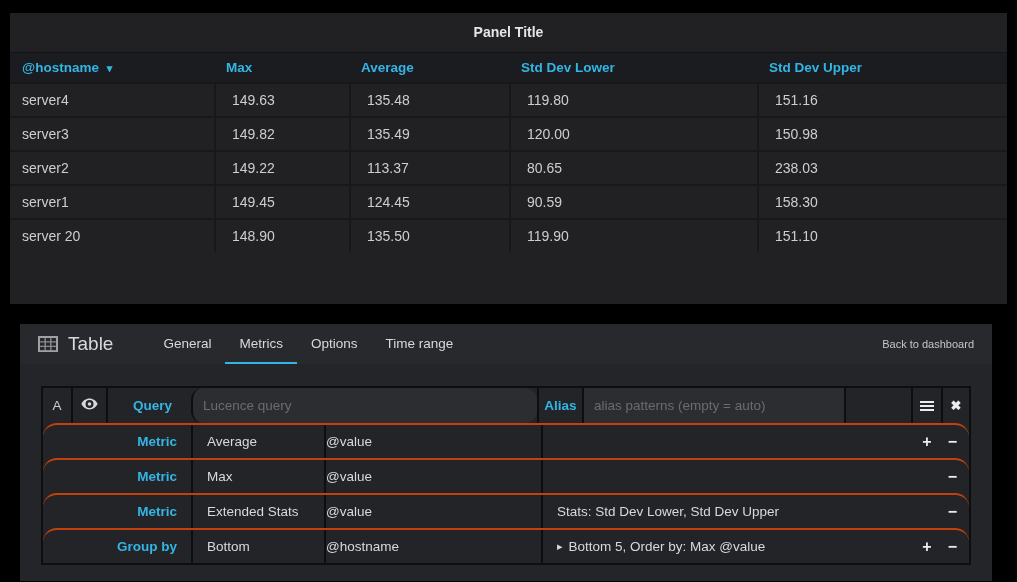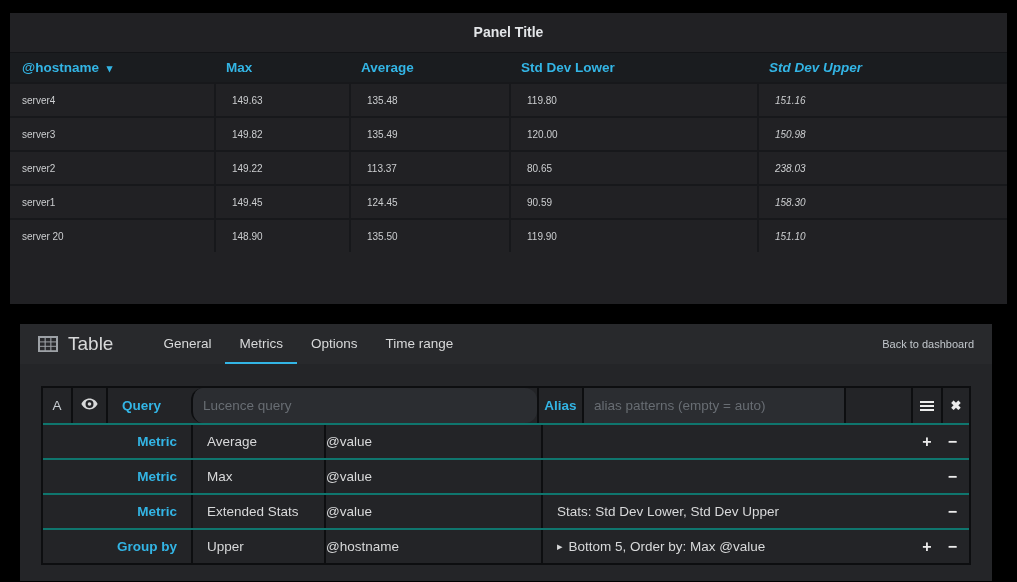--- a/index.html
+++ b/index.html
@@ -22,24 +22,24 @@
   .g-thead {
     display:flex; height:30px; background:#1a1c1f; align-items:center;
     border-top:1px solid #131417;
   }
   .g-th {
     font-size:13.5px; font-weight:bold; color:#33b5e5;
     padding-left:12px; overflow:hidden; white-space:nowrap; cursor:pointer;
   }
   .g-th .caret { font-size:11px; margin-left:4px; }
   .col-0{width:204px;} .col-1{width:135px;} .col-2{width:160px;}
-  .col-3{width:248px;} .col-4{width:250px;font-style:italic;}
+  .col-3{width:248px;} .col-4{width:250px;}
   .g-row { display:flex; height:34px; border-top:2px solid #17181b; }
   .g-td {
-    display:flex; align-items:center; font-size:10px; color:#ccced0;
+    display:flex; align-items:center; font-size:14px; color:#ccced0;
     padding-left:12px; overflow:hidden; white-space:nowrap;
   }
   .g-td + .g-td { border-left:2px solid #17181b; padding-left:16px; }
 
   
   .editor {
     position:absolute; left:20px; top:324px; width:972px; height:257px;
     background:#28292c;
   }
   .editor-header {
@@ -61,29 +61,29 @@
     font-size:11px; color:#c2c7cc; cursor:pointer;
   }
   .editor-body { position:absolute; left:0; top:40px; right:0; bottom:0; background:#242528; }
 
   
   .qtable {
     position:absolute; left:21px; top:22px; width:930px;
     border:2px solid #0d0e10; background:#232427;
   }
   .qrow { display:flex; height:35px; align-items:stretch; }
-  .qrow + .qrow { border-top:2px solid #0f766e; }
+  .qrow + .qrow { border-top:2px solid #c2410c;border-radius:14px; }
   .qcell {
     display:flex; align-items:center; font-size:13.5px; color:#d8d9da;
     overflow:hidden; white-space:nowrap;
   }
   .qcell + .qcell { border-left:2px solid #0d0e10; }
   .c-ref   { width:28px; justify-content:center; color:#c7ccd1; }
   .c-eye   { width:35px; justify-content:center; cursor:pointer; }
-  .c-qlabel{ width:85px; padding-left:14px; color:#33b5e5; font-weight:bold; }
+  .c-qlabel{ width:85px; padding-left:25px; color:#33b5e5; font-weight:bold; }
   .c-input1{ width:346px;border-radius:12px; }
   .c-alabel{ width:45px; justify-content:center; color:#33b5e5; font-weight:bold; }
   .c-input2{ width:262px; }
   .c-spacer{ flex:1; }
   .c-menu  { width:30px; justify-content:center; cursor:pointer; }
   .c-close { width:28px; justify-content:center; cursor:pointer;
              color:#ececec; font-size:13px; font-weight:bold; }
   .qtext-input {
     width:100%; height:100%; border:0; outline:none;
     background:#2b2d31; color:#d8d9da; font-size:13.5px; padding:0 10px;
@@ -255,21 +255,21 @@
           <div class="qcell m-detail">
             <span>Stats: Std Dev Lower, Std Dev Upper</span>
             <span class="row-btns">
               <span class="row-btn">−</span>
             </span>
           </div>
         </div>
 
         <div class="qrow">
           <div class="qcell m-label">Group by</div>
-          <div class="qcell m-type">Upper</div>
+          <div class="qcell m-type">Bottom</div>
           <div class="qcell m-field">@hostname</div>
           <div class="qcell m-detail">
             <span class="caret">▸</span>
             <span>Bottom 5, Order by: Max @value</span>
             <span class="row-btns">
               <span class="row-btn">+</span>
               <span class="row-btn">−</span>
             </span>
           </div>
         </div>

